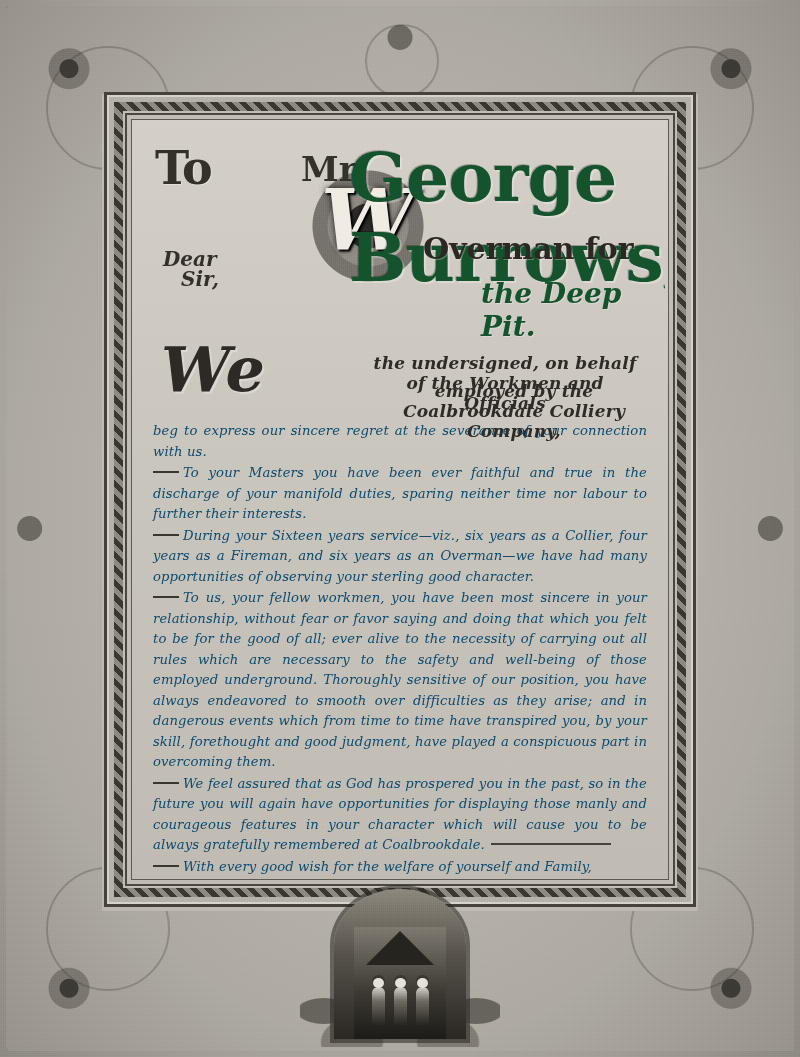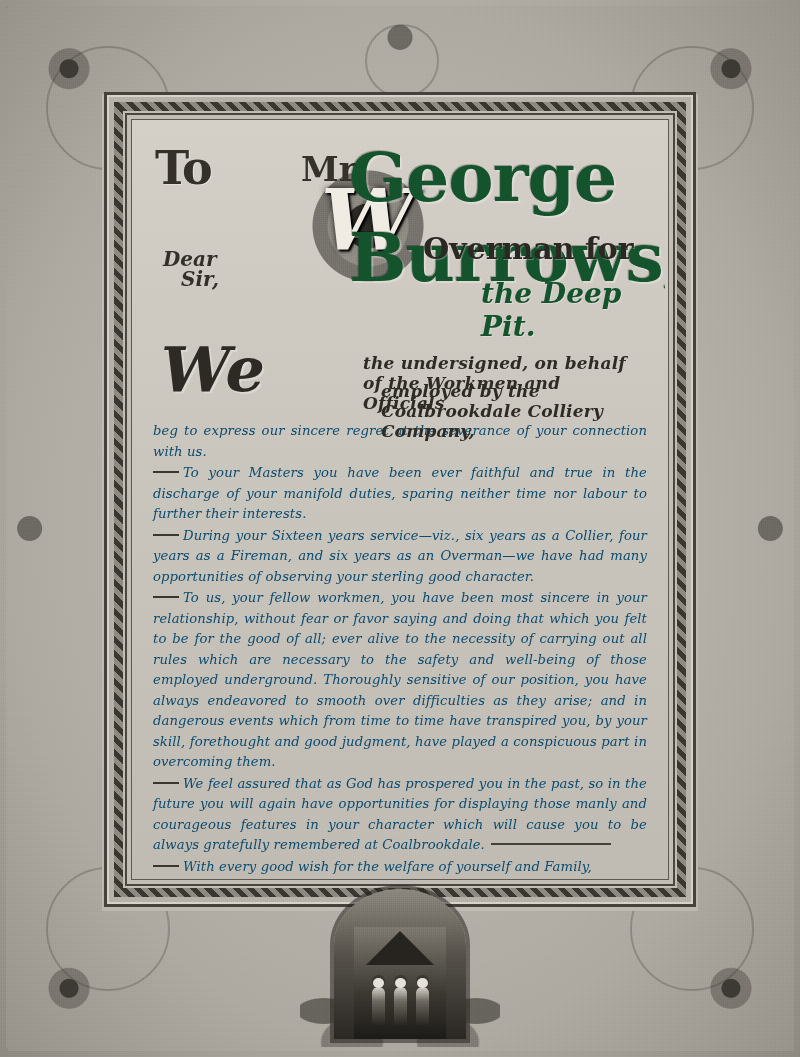--- a/index.html
+++ b/index.html
@@ -197,20 +197,21 @@
     font-style: italic;
     color: #f0ece4;
     text-shadow: 0 0 6px rgba(0,0,0,.8), 2px 2px 2px #000;
   }
 
   
   .weblock {
     position: relative;
     height: 78px;
     margin-top: -4px;
+    text-align: center;
   }
   .we-drop {
     position: absolute;
     left: 8px; top: -6px;
     font-size: 62px;
     font-weight: bold;
     font-style: italic;
     color: #2d2a25;
     text-shadow: 2px 2px 0 rgba(255,255,255,.3);
   }

